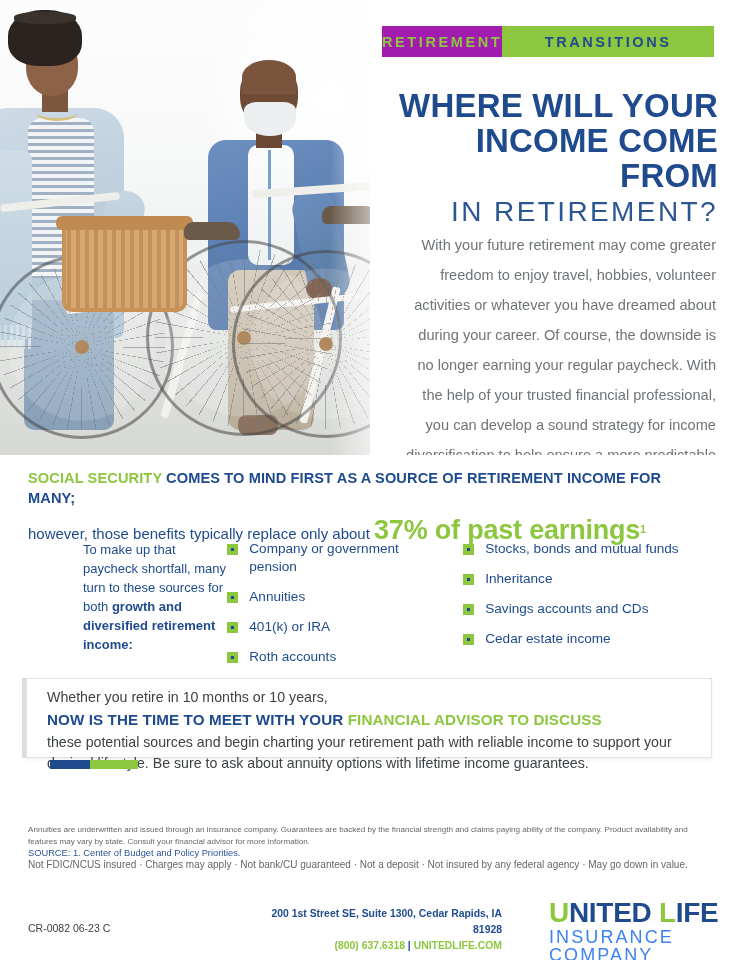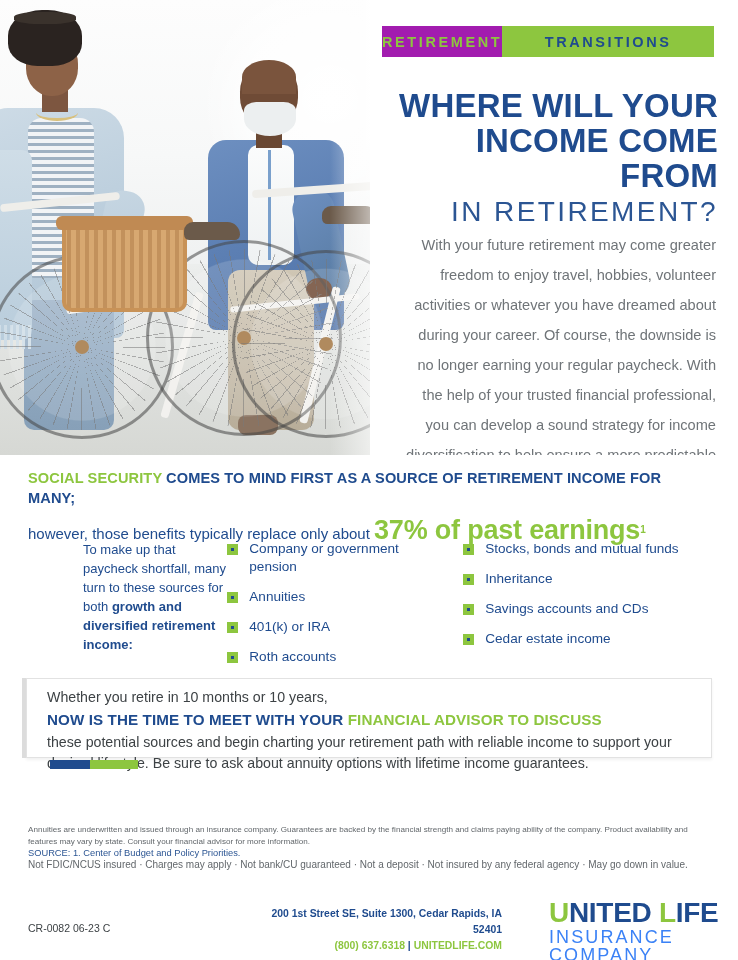--- a/index.html
+++ b/index.html
@@ -313,21 +313,21 @@
     <div class="a2"></div>
   </div>
 
   <div class="source-line">SOURCE: 1. Center of Budget and Policy Priorities.</div>
   <div class="disc1">Annuities are underwritten and issued through an insurance company. Guarantees are backed by the financial strength and claims paying ability of the company. Product availability and features may vary by state. Consult your financial advisor for more information.</div>
   <div class="disc2">Not FDIC/NCUS insured · Charges may apply · Not bank/CU guaranteed · Not a deposit · Not insured by any federal agency · May go down in value.</div>
 
   <div class="cr">CR-0082 06-23 C</div>
 
   <div class="addr">
-    <div>200 1st Street SE, Suite 1300, Cedar Rapids, IA 52401</div>
+    <div>200 1st Street SE, Suite 1300, Cedar Rapids, IA 81928</div>
     <div><span class="ph">(800) 637.6318</span><span class="sep"> | </span><span class="ph">UNITEDLIFE.COM</span></div>
   </div>
 
   <div class="logo">
     <div class="logo-top"><span class="g">U</span><span>NITED </span><span class="g">L</span><span>IFE</span></div>
     <div class="logo-bot">INSURANCE COMPANY</div>
   </div>
 
 </div>
 

